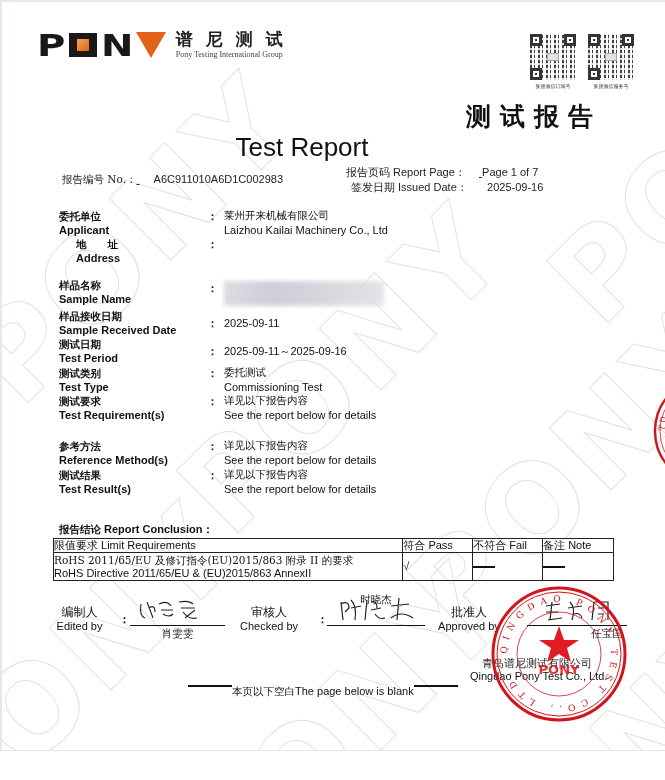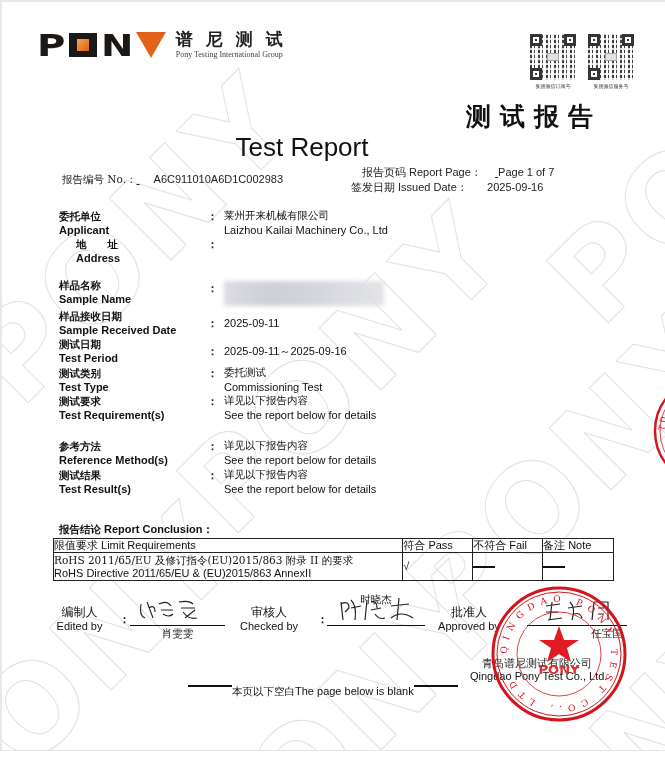--- a/index.html
+++ b/index.html
@@ -158,21 +158,21 @@
     <div class="qr-caption">集团微信服务号</div>
   </div>
 
   <div class="title-cn">测试报告</div>
   <div class="title-en">Test Report</div>
 
   <div class="meta" style="left:60px; top:171px;text-decoration:underline;">
     <span class="lbl cn-serif">报告编号 No.：</span>
     <span class="val" style="margin-left:14px;">A6C911010A6D1C002983</span>
   </div>
-  <div class="meta" style="left:360px; top:163px;text-decoration:underline;">
+  <div class="meta" style="left:344px; top:163px;text-decoration:underline;">
     <span class="lbl" style="width:133px;">报告页码 Report Page：</span>
     <span class="val">Page 1 of 7</span>
   </div>
   <div class="meta" style="left:349px; top:178px;">
     <span class="lbl" style="width:133px;">签发日期 Issued Date：</span>
     <span class="val">2025-09-16</span>
   </div>
 
   <div class="field" style="top:207px;">
     <div class="f-cn">委托单位</div>

